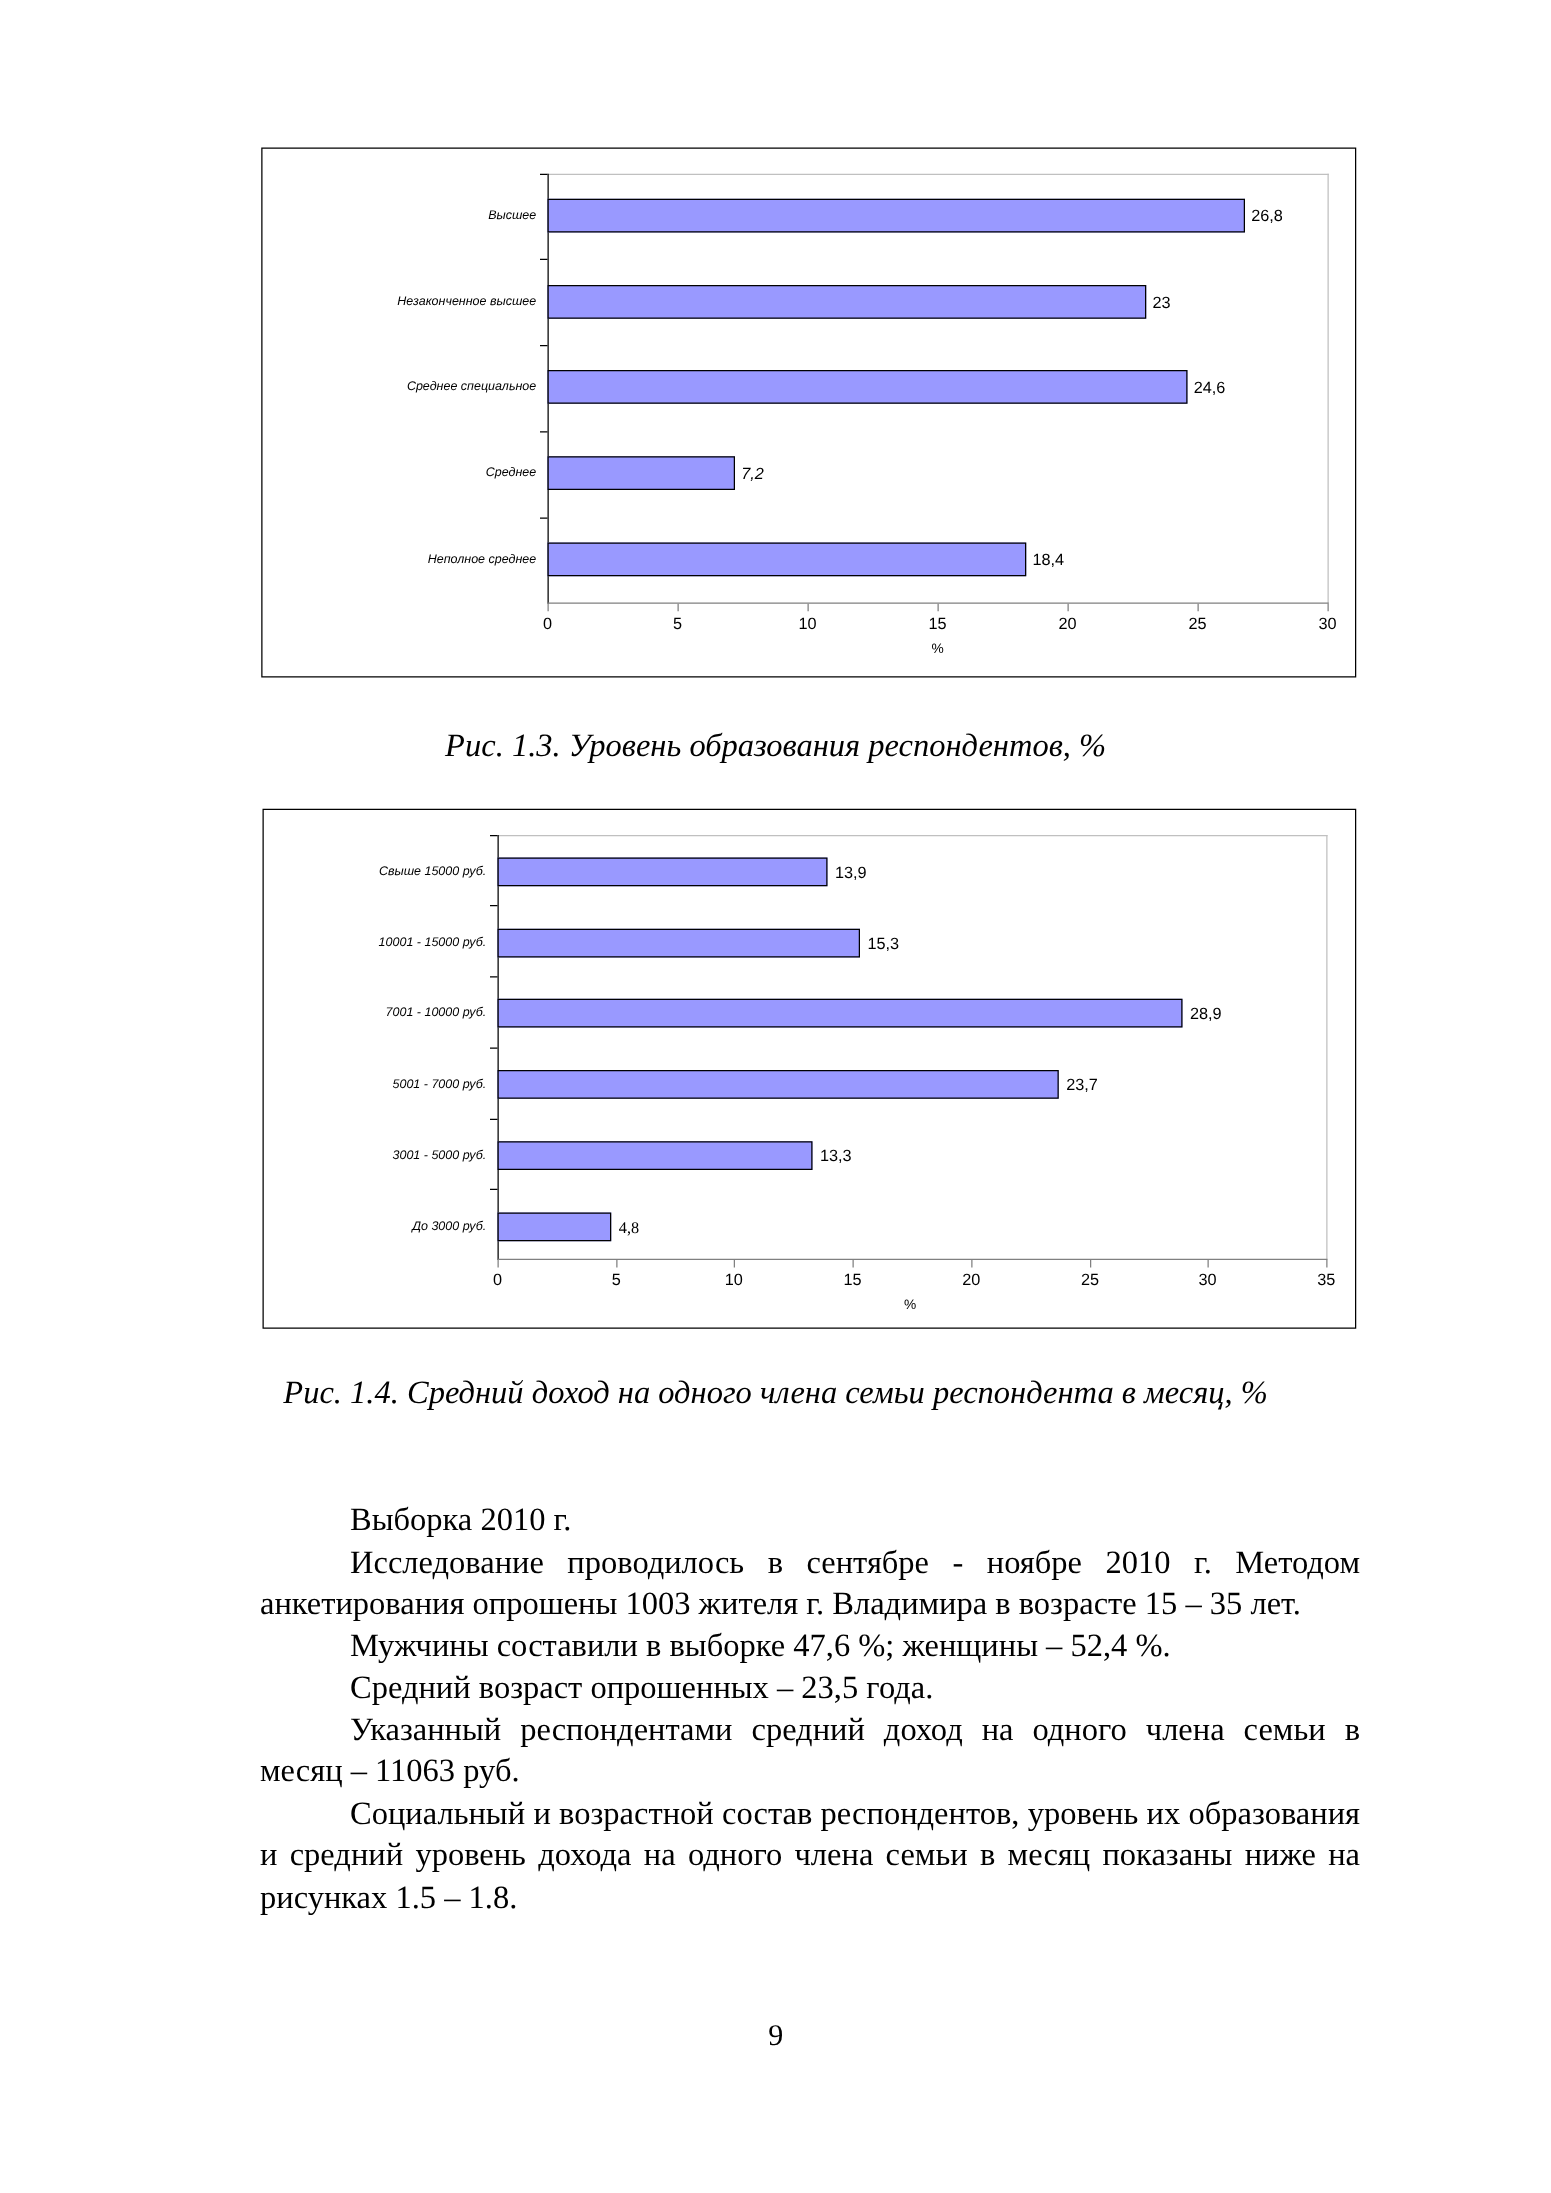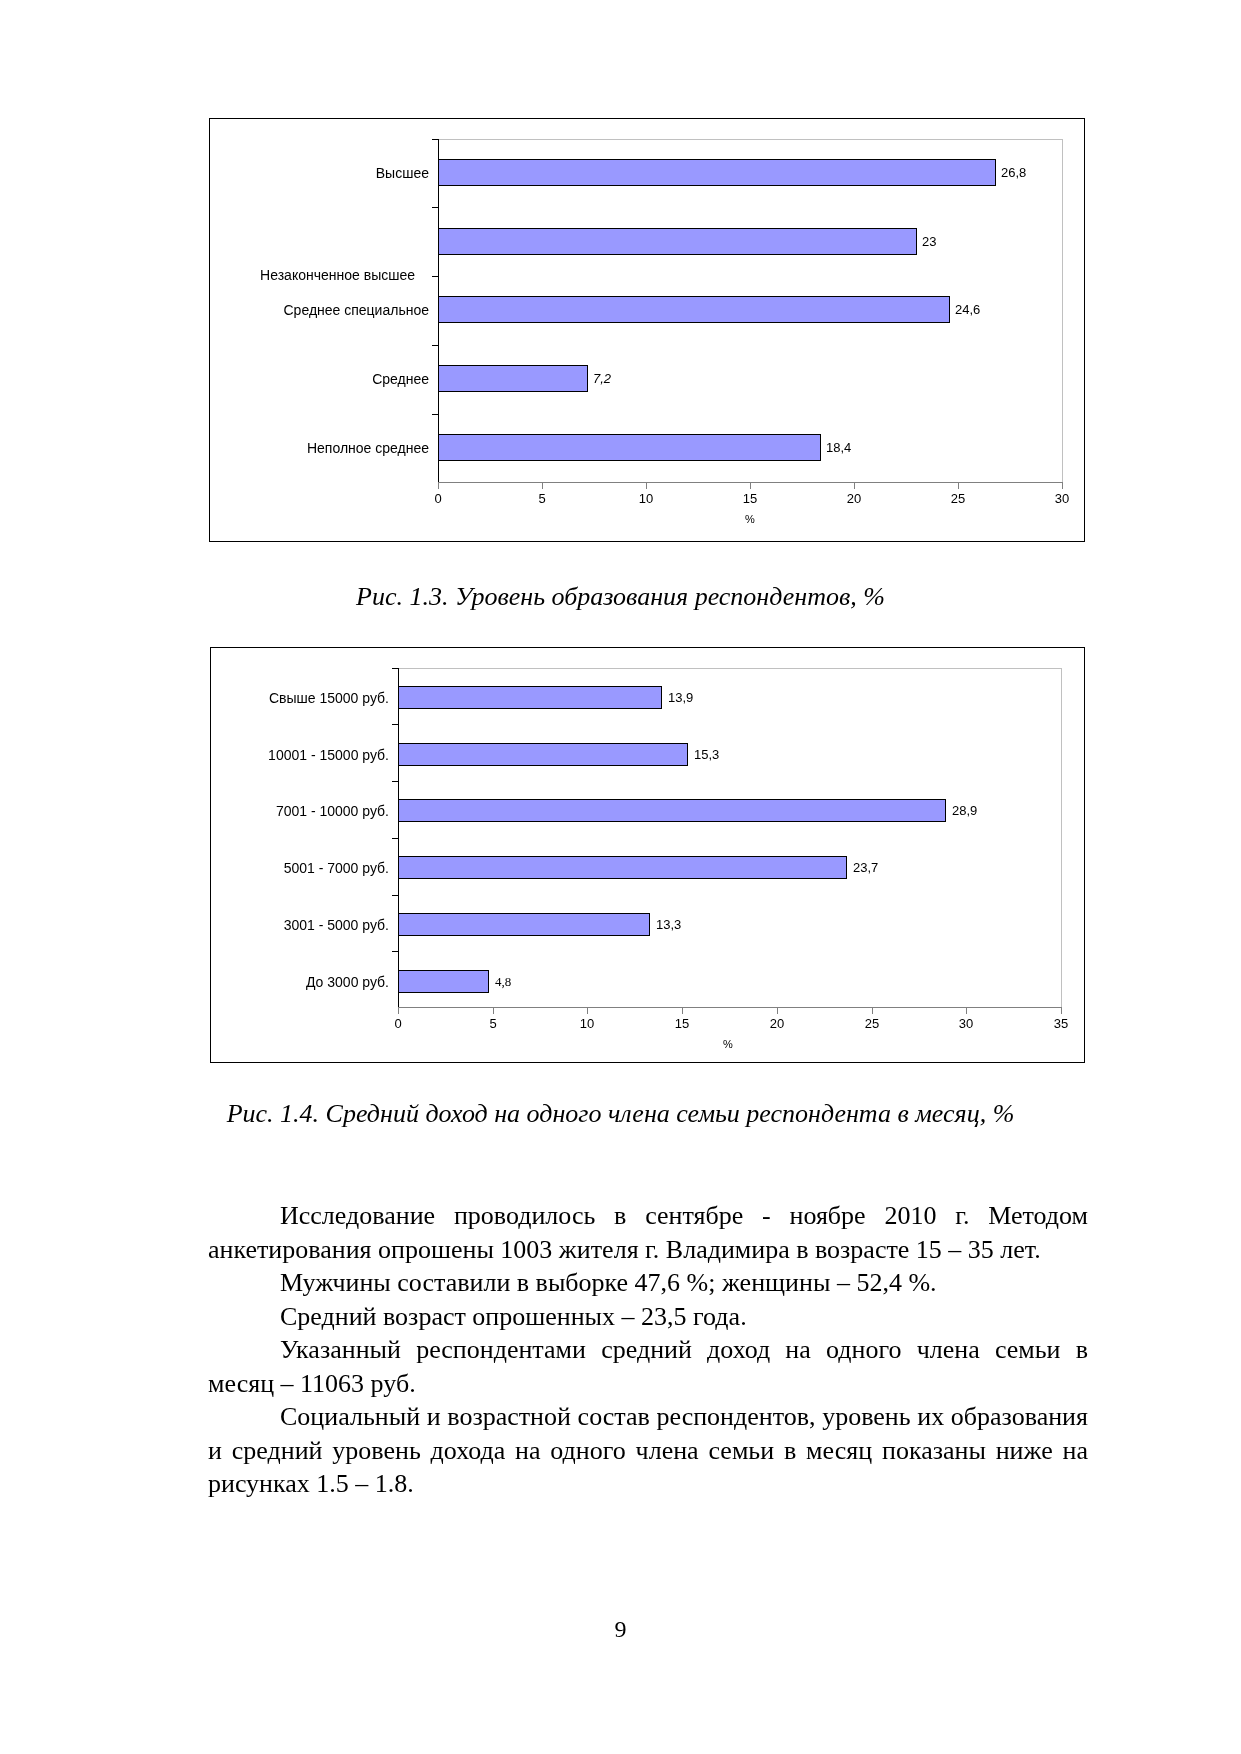--- a/index.html
+++ b/index.html
@@ -7,21 +7,21 @@
   .chart-frame { position: absolute; border: 1px solid #000; background: #fff; box-sizing: border-box; }
   .plot { position: absolute; }
   .plot-top { position: absolute; left: 0; right: 0; top: 0; height: 1px; background: #c0c0c0; }
   .plot-right { position: absolute; right: 0; top: 0; bottom: 0; width: 1px; background: #c0c0c0; }
   .y-axis { position: absolute; left: 0; top: 0; bottom: 0; width: 1px; background: #000; }
   .x-axis { position: absolute; left: 0; right: 0; bottom: 0; height: 1px; background: #808080; }
   .ytick { position: absolute; left: -6px; width: 6px; height: 1px; background: #000; }
   .xtick { position: absolute; bottom: -6px; width: 1px; height: 6px; background: #808080; }
   .bar { position: absolute; left: 0; height: 27px; background: #9999ff; border: 1px solid #000; box-sizing: border-box; }
   .bar-val { position: absolute; font-family: "Liberation Sans", sans-serif; font-size: 13px; line-height: 16px; white-space: nowrap; }
-  .cat-label { position: absolute; font-family: "Liberation Sans", sans-serif; font-size: 14px; line-height: 16px; text-align: left; white-space: nowrap; }
+  .cat-label { position: absolute; font-family: "Liberation Sans", sans-serif; font-size: 10px; line-height: 16px; text-align: left; white-space: nowrap; font-style: italic; }
   .xtick-label { position: absolute; font-family: "Liberation Sans", sans-serif; font-size: 13px; line-height: 16px; width: 40px; margin-left: -20px; text-align: center; }
   .x-title { position: absolute; font-family: "Liberation Sans", sans-serif; font-size: 11px; width: 40px; margin-left: -20px; text-align: center; }
   .caption { position: absolute; left: 0; width: 1241px; text-align: center; font-style: italic; font-size: 26px; }
   .body-text { position: absolute; left: 208px; width: 880px; font-size: 26px; line-height: 33.5px; text-align: justify; }
   .body-text p { margin: 0; text-indent: 72px; }
   .page-num { position: absolute; top: 1616px; left: 0; width: 1241px; text-align: center; font-size: 24px; }
 </style>
 </head>
 <body>
 
@@ -50,21 +50,21 @@
     <div class="bar-val" style="top:95px; left:484px;">23</div>
     <div class="bar" style="top:157px; width:512px;"></div>
     <div class="bar-val" style="top:163px; left:517px;">24,6</div>
     <div class="bar" style="top:226px; width:150px;"></div>
     <div class="bar-val" style="top:232px; left:155px;font-style:italic;">7,2</div>
     <div class="bar" style="top:295px; width:383px;"></div>
     <div class="bar-val" style="top:301px; left:388px;">18,4</div>
   </div>
 
   <div class="cat-label" style="right:655px; top:46px;">Высшее</div>
-  <div class="cat-label" style="right:669px; top:115px;margin-top:33px;">Незаконченное высшее</div>
+  <div class="cat-label" style="right:655px; top:115px;">Незаконченное высшее</div>
   <div class="cat-label" style="right:655px; top:183px;">Среднее специальное</div>
   <div class="cat-label" style="right:655px; top:252px;">Среднее</div>
   <div class="cat-label" style="right:655px; top:321px;">Неполное среднее</div>
 
   <div class="xtick-label" style="left:228px; top:372px;">0</div>
   <div class="xtick-label" style="left:332px; top:372px;">5</div>
   <div class="xtick-label" style="left:436px; top:372px;">10</div>
   <div class="xtick-label" style="left:540px; top:372px;">15</div>
   <div class="xtick-label" style="left:644px; top:372px;">20</div>
   <div class="xtick-label" style="left:748px; top:372px;">25</div>
@@ -123,20 +123,21 @@
   <div class="xtick-label" style="left:566px; top:368px;">20</div>
   <div class="xtick-label" style="left:661px; top:368px;">25</div>
   <div class="xtick-label" style="left:755px; top:368px;">30</div>
   <div class="xtick-label" style="left:850px; top:368px;">35</div>
   <div class="x-title" style="left:517px; top:390px;">%</div>
 </div>
 
 <div class="caption" style="top:1099px;">Рис. 1.4. Средний доход на одного члена семьи респондента в месяц, %</div>
 
 <div class="body-text" style="top:1199px;">
+  <p>Выборка 2010 г.</p>
   <p>Исследование проводилось в сентябре -  ноябре 2010 г. Методом анкетирования опрошены 1003 жителя г. Владимира в возрасте 15 – 35 лет.</p>
   <p>Мужчины составили в выборке 47,6 %; женщины – 52,4 %.</p>
   <p>Средний возраст опрошенных – 23,5 года.</p>
   <p>Указанный респондентами средний доход на одного члена семьи в месяц – 11063 руб.</p>
   <p>Социальный и возрастной состав респондентов, уровень их образования и средний уровень дохода на одного члена семьи в месяц показаны ниже на рисунках 1.5 – 1.8.</p>
 </div>
 
 <div class="page-num">9</div>
 
 </body></html>

